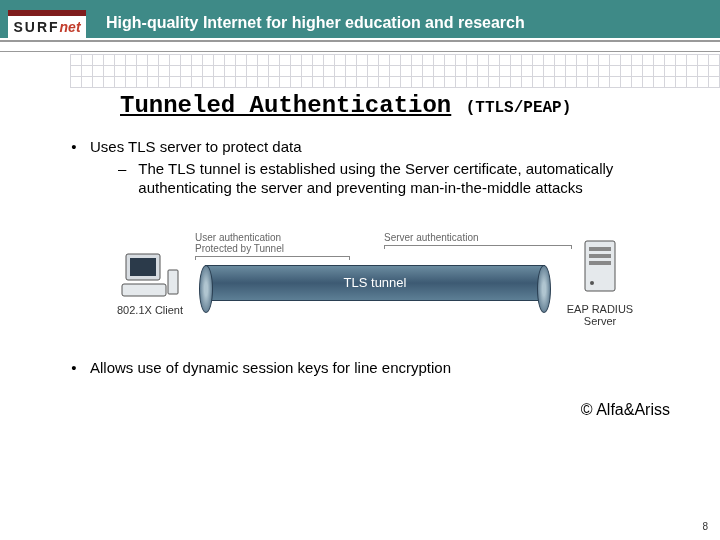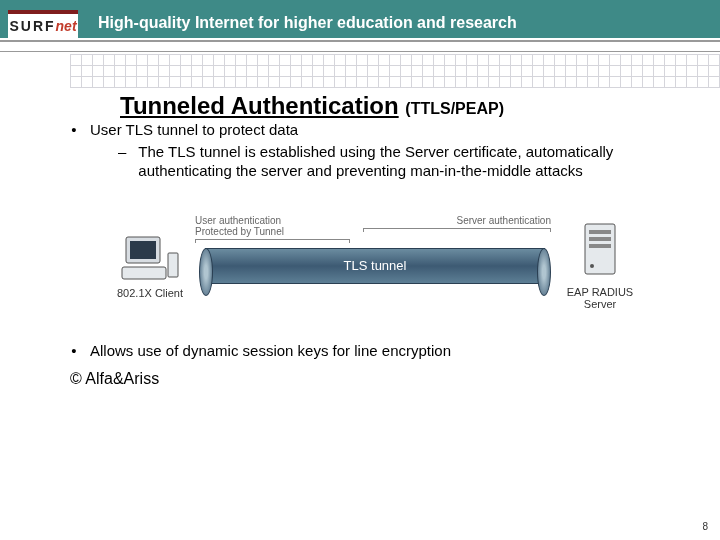--- a/index.html
+++ b/index.html
@@ -8,29 +8,29 @@
     height: 38px;
     background: #3e8a87;
     display: flex;
     align-items: flex-end;
     padding-left: 8px;
     position: relative;
   }
   .logo-block {
     background: #fff;
     height: 28px;
-    width: 70px;
+    width: 78px;
     display: flex;
     align-items: center;
     justify-content: center;
     font-weight: bold;
     font-size: 14px;
     letter-spacing: 2px;
     color: #222;
-    border-top: 4px solid #7f1d1d;
+    border-top: 6px solid #7f1d1d;
   }
   .logo-block .net { color: #c23c2b; letter-spacing: 0; font-style: italic; text-align: center; }
   .tagline {
     color: #fff;
     font-size: 16px;
     font-weight: bold;
     padding-left: 20px;
     padding-bottom: 6px;
   }
   .subheader {
@@ -60,20 +60,22 @@
       repeating-linear-gradient(0deg, #889 0 1px, transparent 1px 11px);
     opacity: 0.35;
   }
   .content {
     padding: 4px 40px 0 70px;
   }
   .title {
     font-size: 24px;
     font-weight: bold;
     margin-left: 50px;
+    margin-bottom: 18px;
+    font-family: Liberation Mono, monospace;
   }
   .title .sub { font-size: 16px; }
   .bullets { font-size: 15px; line-height: 1.3; }
   .b1 { display: flex; gap: 12px; }
   .b1 .dot { width: 8px; text-align: center; }
   .b1 .txt { flex: 1; }
   .b2 { display: flex; gap: 12px; margin-left: 28px; margin-top: 2px; }
   .b2 .dash { width: 10px; }
   .diagram {
     margin: 40px auto 30px auto;
@@ -128,26 +130,26 @@
     line-height: 1.1;
   }
   .annot .bracket {
     border-left: 1px solid #888;
     border-right: 1px solid #888;
     border-top: 1px solid #888;
     height: 4px;
     margin-top: 2px;
   }
   .annot-left { top: -6px; left: 80px; width: 155px; }
-  .annot-right { top: -6px; right: 84px; width: 188px; text-align: right; }
+  .annot-right { top: -6px; right: 63px; width: 188px; }
   .annot-right .bracket { width: 188px; }
   .copyright {
-    text-align: left;
+    text-align: right;
     font-size: 16px;
-    margin-top: 10px;
+    margin-top: 24px;
     margin-right: 10px;
   }
   .pagenum {
     position: absolute;
     bottom: 8px;
     right: 12px;
     font-size: 10px;
     color: #333;
   }
 </style>
@@ -171,21 +173,21 @@
 
   <div class="title">
     <span style="text-decoration: underline;">Tunneled Authentication</span>
     <span class="sub">(TTLS/PEAP)</span>
   </div>
 
   <div class="bullets">
     <div class="b1">
       <div class="dot">•</div>
       <div class="txt">
-        <span>User TLS tunnel to protect data</span>
+        <span>Uses TLS server to protect data</span>
         <div class="b2">
           <div class="dash">–</div>
           <div>The TLS tunnel is established using the Server certificate, automatically authenticating the server and preventing man-in-the-middle attacks</div>
         </div>
       </div>
     </div>
   </div>
 
   <div class="diagram">
     <div class="annot annot-left">

